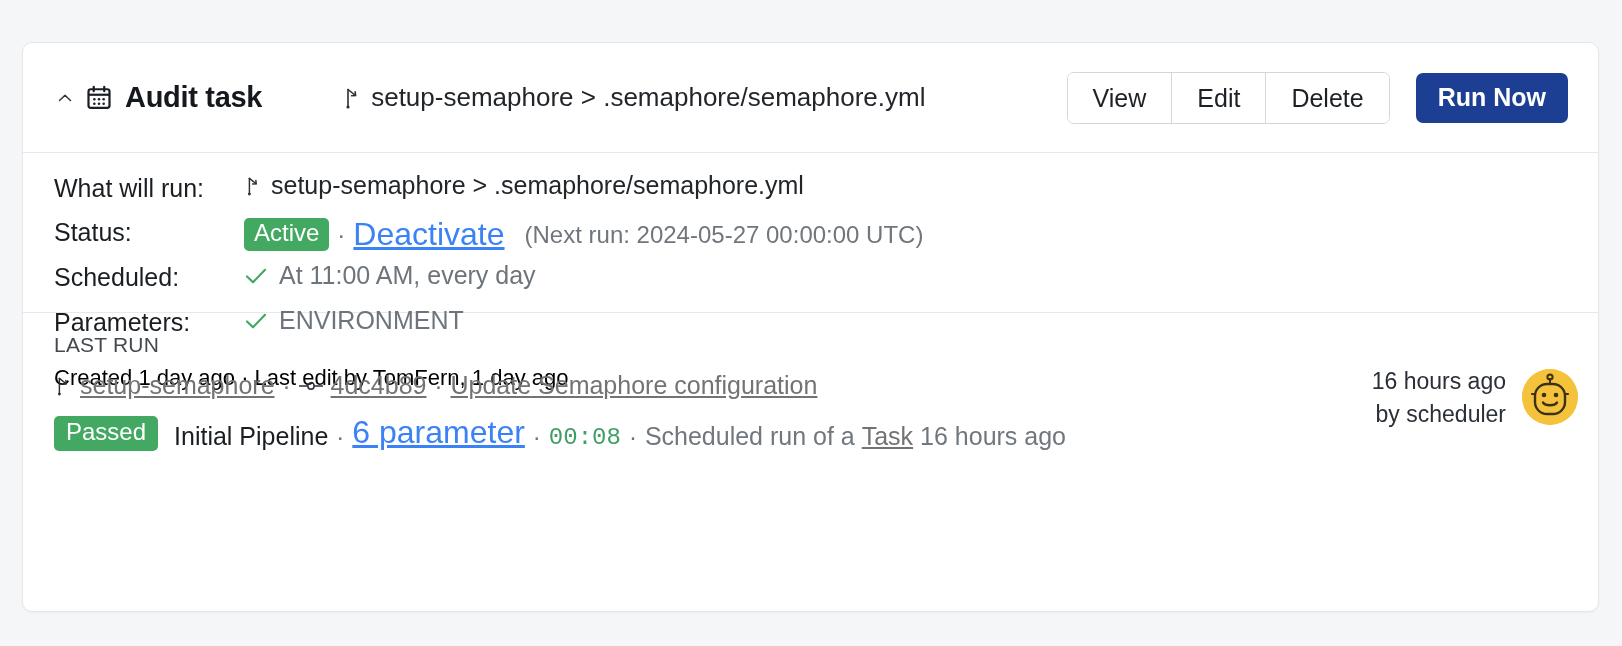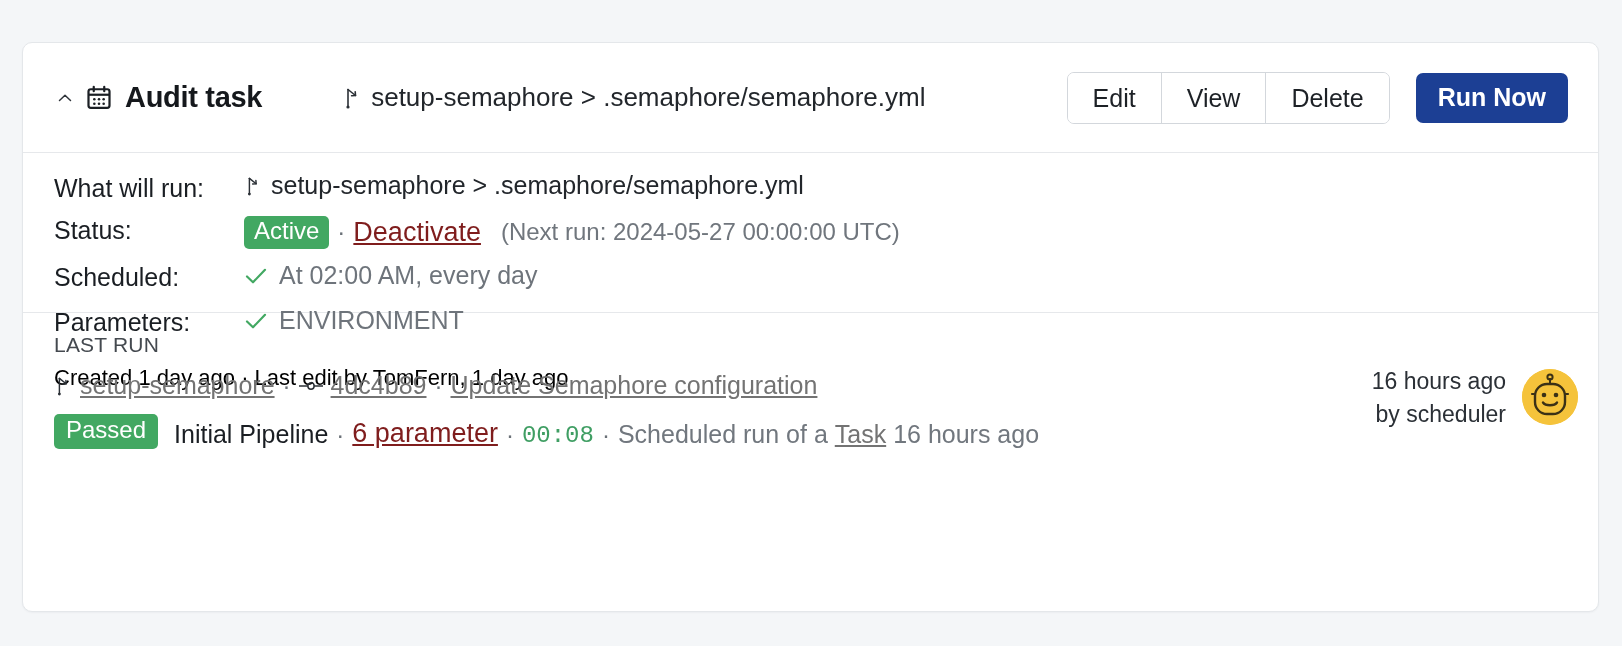--- a/index.html
+++ b/index.html
@@ -168,23 +168,23 @@
     font-size: 24px;
     border-radius: 5px;
     padding: 2px 10px 4px 10px;
     display: inline-block;
     line-height: 1.12;
   }
 
   .dot-sep { color: #6b7178; margin: 0 8px; font-size: 24px; }
 
   .link-plain {
-    color: #7f1d1d;
+    color: #3b82f6;
     text-decoration: underline;
-    font-size: 27px;
+    font-size: 32px;
     cursor: pointer;
   }
 
   .next-run {
     color: #70767d;
     font-size: 24px;
     margin-left: 20px;
   }
 
   .check {
@@ -334,22 +334,22 @@
           <path d="M6 3.5L13.5 9.5" stroke="#2b3036" stroke-width="1.6" stroke-linecap="round"></path>
           <path d="M13.5 9.5L9.6 9.8M13.5 9.5L13.2 5.8" stroke="#2b3036" stroke-width="1.6" stroke-linecap="round"></path>
           <circle cx="6" cy="21" r="1.6" fill="#2b3036"></circle>
         </svg>
       </span>
       <span>setup-semaphore &gt; .semaphore/semaphore.yml</span>
     </div>
 
     <div class="btn-group">
       <div class="seg">
+        <button class="seg-btn">View</button>
         <button class="seg-btn">Edit</button>
-        <button class="seg-btn">View</button>
         <button class="seg-btn">Delete</button>
       </div>
       <button class="btn-primary">Run Now</button>
     </div>
   </div>
 
   <div class="details">
 
     <div class="drow">
       <span class="dlabel">What will run:</span>
@@ -377,21 +377,21 @@
     </div>
 
     <div class="drow">
       <span class="dlabel">Scheduled:</span>
       <span class="dvalue">
         <span class="check">
           <svg width="24" height="20" viewBox="0 0 24 20" fill="none">
             <path d="M3 10.5L9 16.3L21 3.8" stroke="#42a862" stroke-width="2.2" stroke-linecap="round" stroke-linejoin="round"></path>
           </svg>
         </span>
-        <span class="muted-val">At 02:00 AM, every day</span>
+        <span class="muted-val">At 11:00 AM, every day</span>
       </span>
     </div>
 
     <div class="drow">
       <span class="dlabel">Parameters:</span>
       <span class="dvalue">
         <span class="check">
           <svg width="24" height="20" viewBox="0 0 24 20" fill="none">
             <path d="M3 10.5L9 16.3L21 3.8" stroke="#42a862" stroke-width="2.2" stroke-linecap="round" stroke-linejoin="round"></path>
           </svg>

